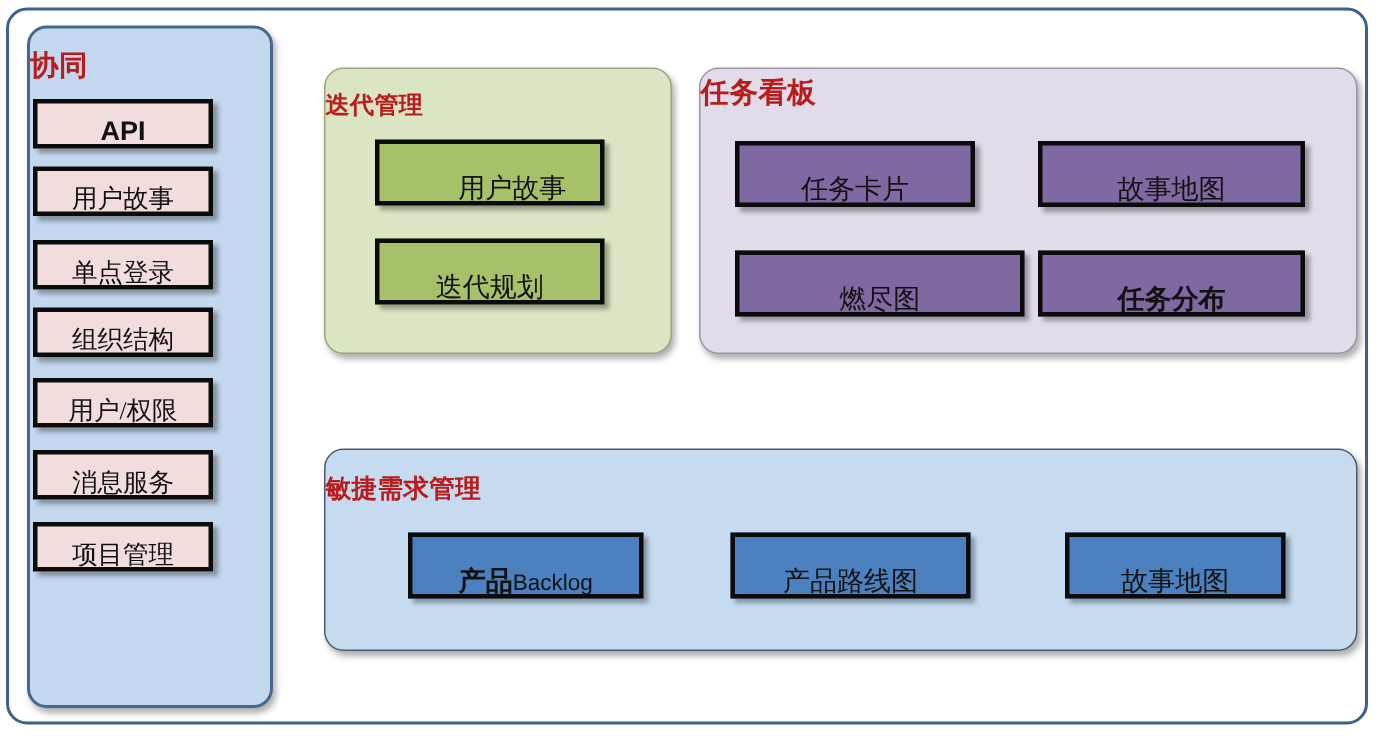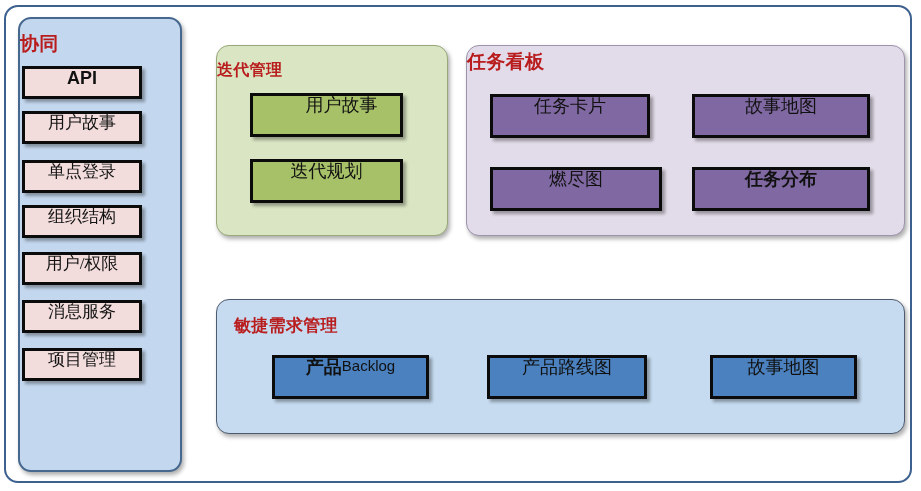--- a/index.html
+++ b/index.html
@@ -99,30 +99,29 @@
     width: 689px;
     height: 135px;
     background: #c6dbf0;
     border: 1.5px solid #4e5b6e;
   }
   .panel-agile > .panel-title {
     top: 14px;
     font-size: 17px;
     left: 0;
     right: 386px;
-    padding-left: 17px;
   }
 
   
   .item {
     position: absolute;
     box-sizing: border-box;
     border: 3px solid #0b0b0b;
     display: flex;
-    align-items: flex-start;
+    align-items: flex-end;
     justify-content: center;
     color: #111111;
     box-shadow: 3px 3px 3px rgba(0,0,0,0.33);
     font-family: "Liberation Serif", "DejaVu Serif", serif;
     font-size: 18px;
     line-height: 1;
     white-space: nowrap;
   }
 
   
@@ -216,21 +215,21 @@
   <div class="panel panel-taskboard">
     <div class="panel-title">任务看板</div>
   </div>
 
   <div class="item item-purple" style="left:490px; top:94px; width:160px;">
     <span>任务卡片</span>
   </div>
   <div class="item item-purple" style="left:692px; top:94px; width:178px;">
     <span>故事地图</span>
   </div>
-  <div class="item item-purple" style="left:490px; top:167px; width:172px;">
+  <div class="item item-purple" style="left:490px; top:167px; width:193px;">
     <span>燃尽图</span>
   </div>
   <div class="item item-purple bold" style="left:692px; top:167px; width:178px;">
     <span>任务分布</span>
   </div>
 
   <div class="panel panel-agile">
     <div class="panel-title">敏捷需求管理</div>
   </div>
 

